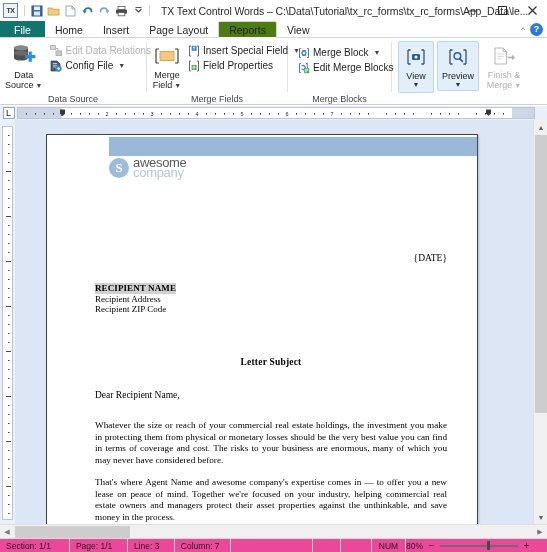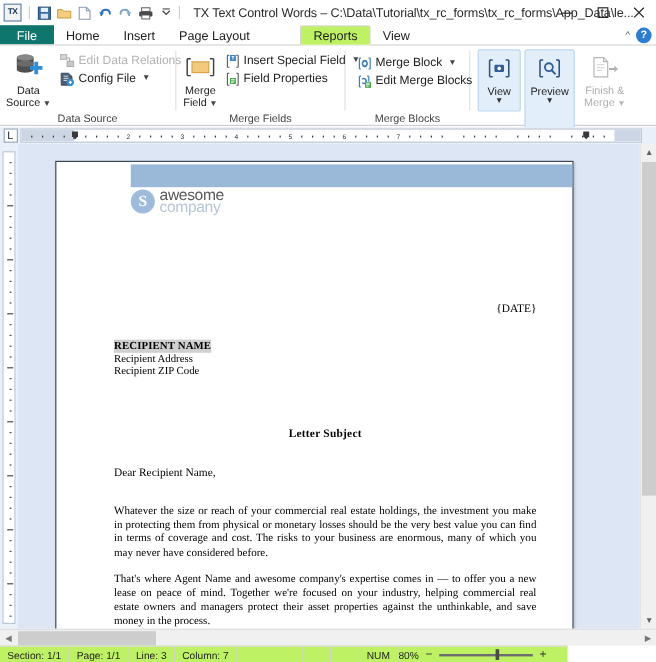--- a/index.html
+++ b/index.html
@@ -47,22 +47,22 @@
     position:absolute; left:0; top:21px; width:547px; height:17px;
     display:flex; align-items:flex-end; background:#ffffff;
   }
   .tab {
     height:17px; padding:0 10px; font-size:10.5px; color:#222;
     display:flex; align-items:center; justify-content:center;
     position:relative; white-space:nowrap;
   }
   .tab.file { background:#0f766e; color:#fff; padding:0 14px; font-weight:400; }
   .tab.active {
-    background:#bef264; border:1px solid #d6d6d6; border-bottom:1px solid #ffffff;
-    border-radius:2px 2px 0 0; z-index:3;margin-left:32px;
+    background:#4d7c0f; border:1px solid #d6d6d6; border-bottom:1px solid #ffffff;
+    border-radius:2px 2px 0 0; z-index:3;
   }
   .help-area { position:absolute; right:4px; top:21px; height:17px; display:flex; align-items:center; gap:5px; }
   .chev-up { font-size:8px; color:#555; }
   .helpbtn {
     width:13px; height:13px; border-radius:50%; background:#2b7cd3; color:#fff;
     font-size:9px; display:flex; align-items:center; justify-content:center;
     font-weight:bold; line-height:1;
   }
 
   
@@ -190,22 +190,22 @@
     background:#f0f0f0; border-top:1px solid #e0e0e0;
   }
   .hthumb { position:absolute; left:15px; top:1px; width:115px; height:12px; background:#cdcdcd; }
   .hsb-arrow {
     width:14px; height:14px; display:flex; align-items:center; justify-content:center;
     color:#777; font-size:7px; position:absolute; top:0;
   }
 
   
   .statusbar {
-    position:absolute; left:0; bottom:0; width:473px; height:14px;
-    background:#bef264; border-top:1px solid #dcdcdc;
+    position:absolute; left:0; bottom:0; width:547px; height:14px;
+    background:#ec4899; border-top:1px solid #dcdcdc;
     display:flex; align-items:center; font-size:8.5px; color:#1d1d1d;
   }
   .scell {
     height:14px; display:flex; align-items:center; padding:0 6px;
     border-right:1px solid #d2d2d2; white-space:nowrap;
   }
   .scell.empty { }
   .zoomwrap { margin-left:auto; display:flex; align-items:center; gap:4px; padding-right:16px; }
   .zbtn { font-size:10px; color:#333; width:9px; text-align:center; }
   .ztrack { position:relative; width:78px; height:10px; display:flex; align-items:center; }
@@ -432,21 +432,21 @@
             <svg width="26" height="18" viewBox="0 0 26 18">
               <path d="M5 2v14M5 2h2.6M5 16h2.6" fill="none" stroke="#30557e" stroke-width="1.3"></path>
               <path d="M21 2v14M21 2h-2.6M21 16h-2.6" fill="none" stroke="#30557e" stroke-width="1.3"></path>
               <rect x="9" y="6" width="8" height="6" rx="1" fill="#2f5f96"></rect>
               <circle cx="13" cy="9" r="1.5" fill="#fff"></circle>
             </svg>
           </div>
           <div class="blabel">View</div>
           <div class="dn">▼</div>
         </div>
-        <div class="bigbtn hl" style="width:42px;height:66px">
+        <div class="bigbtn hl" style="width:42px;height:50px">
           <div class="bicon">
             <svg width="26" height="18" viewBox="0 0 26 18">
               <path d="M5 2v14M5 2h2.6M5 16h2.6" fill="none" stroke="#30557e" stroke-width="1.3"></path>
               <path d="M21 2v14M21 2h-2.6M21 16h-2.6" fill="none" stroke="#30557e" stroke-width="1.3"></path>
               <circle cx="12.4" cy="8" r="3.3" fill="none" stroke="#2f5f96" stroke-width="1.5"></circle>
               <path d="M14.8 10.6l2.6 2.8" stroke="#2f5f96" stroke-width="1.7" stroke-linecap="round"></path>
             </svg>
           </div>
           <div class="blabel">Preview</div>
           <div class="dn">▼</div>

